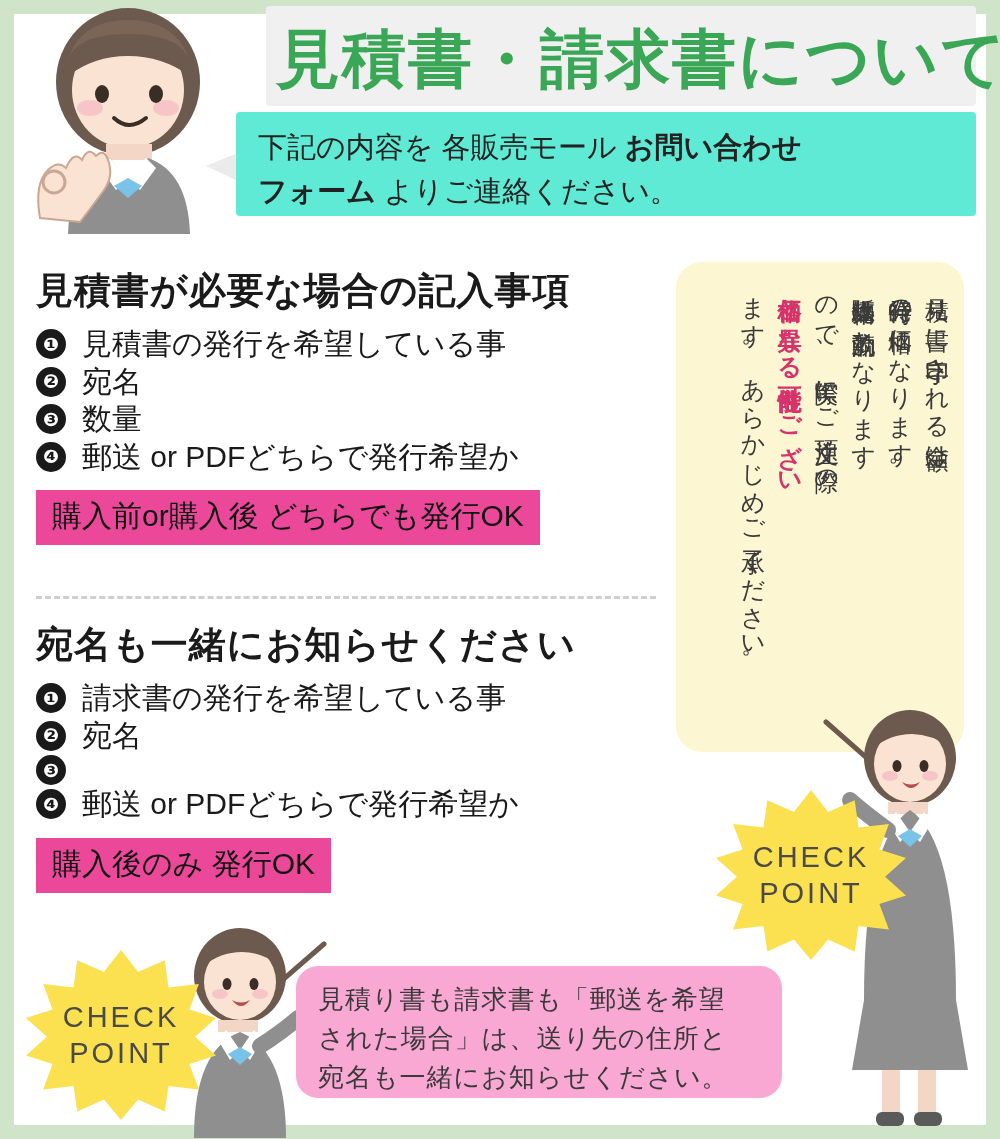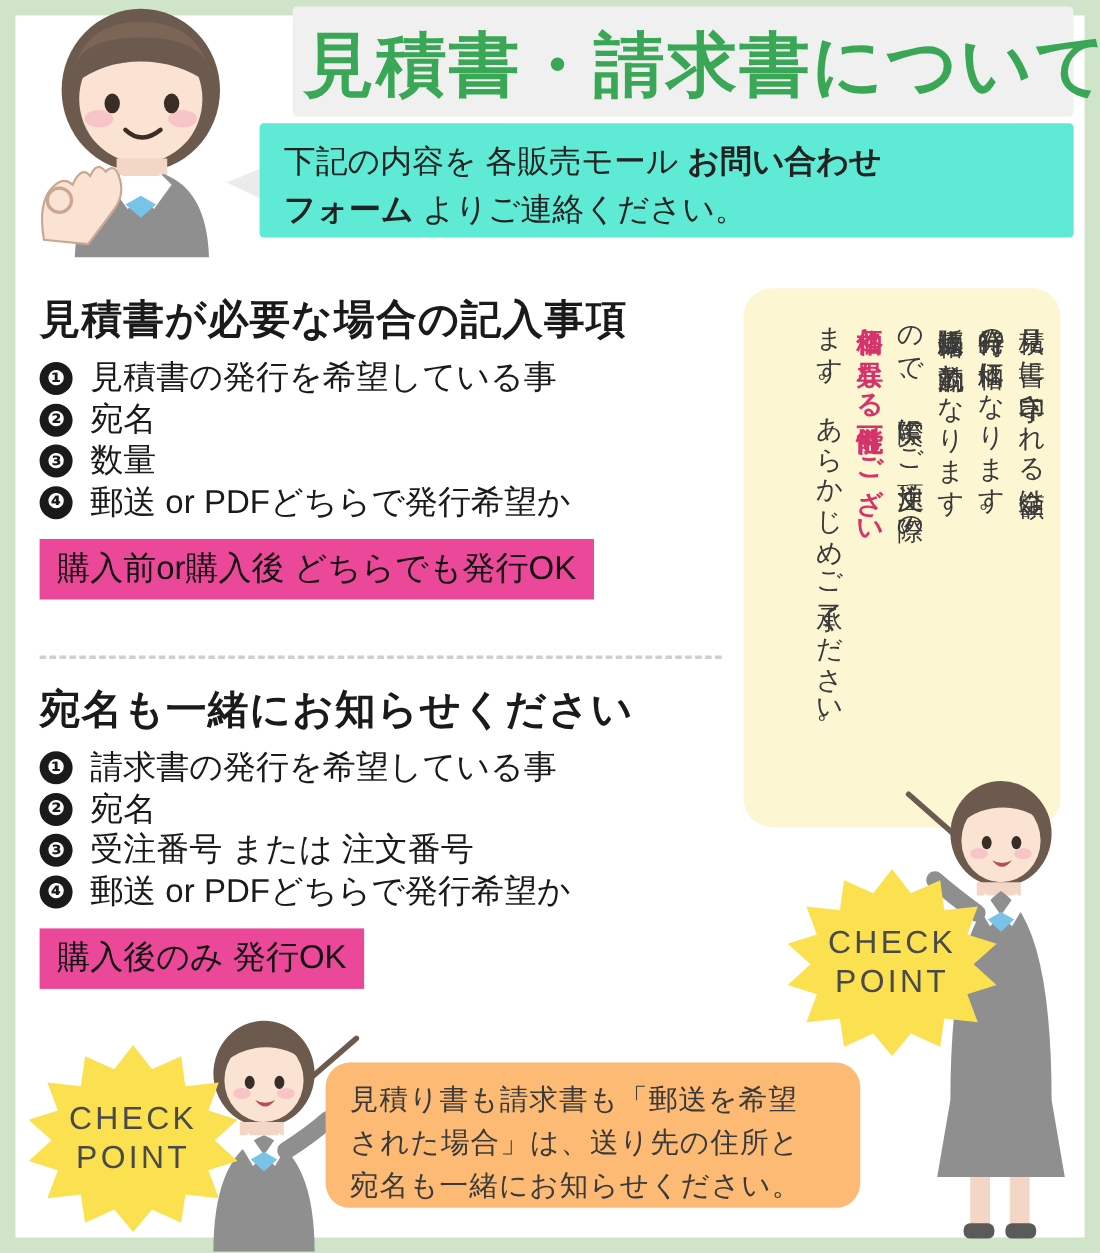--- a/index.html
+++ b/index.html
@@ -124,21 +124,21 @@
   }
   .star .startext{
     position:relative;
     font-size:29px;letter-spacing:3px;color:#4a4a4a;
     line-height:1.25;font-family:Liberation Sans, sans-serif;
   }
 
   
   .bottom-bubble{
     position:absolute;left:296px;top:966px;width:486px;height:132px;
-    background:#fdba74;border-radius:22px;
+    background:#f9a8d4;border-radius:22px;
   }
   .bottom-bubble .txt{
     position:absolute;left:22px;top:14px;width:450px;
     font-size:26px;color:#3a3a3a;line-height:1.5;letter-spacing:1px;
   }
 
   .char{position:absolute;}
 </style>
 </head>
 <body>
@@ -216,21 +216,20 @@
     <li>
         <span class="num">❶</span>
         <span>請求書の発行を希望している事</span>
       </li>
     <li>
         <span class="num">❷</span>
         <span>宛名</span>
       </li>
     <li>
         <span class="num">❸</span>
-        <span>受注番号 または 注文番号</span>
       </li>
     <li>
         <span class="num">❹</span>
         <span>郵送 or PDFどちらで発行希望か</span>
       </li>
   </ol>
   <div class="note-bar">購入後のみ 発行OK</div>
 </div>
 
 <div class="vbox">

